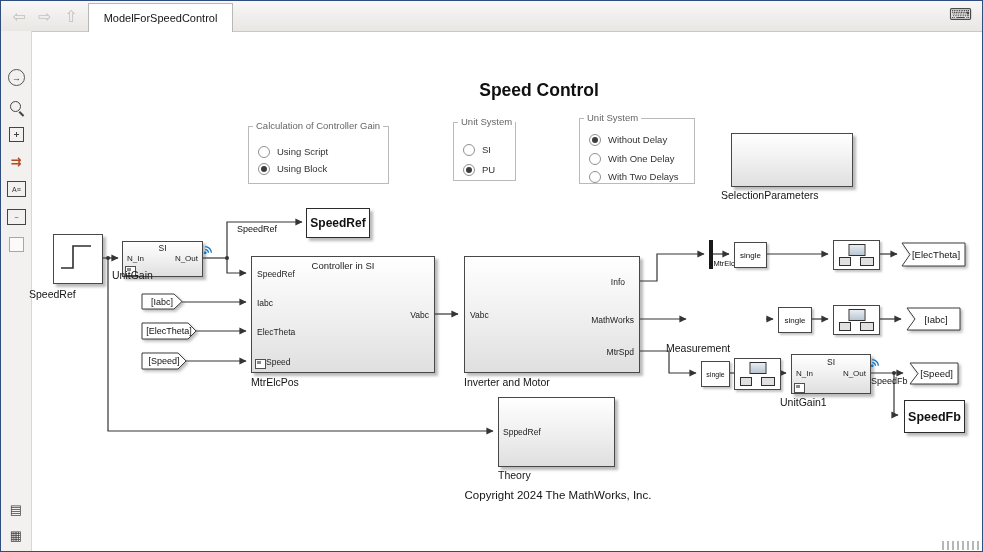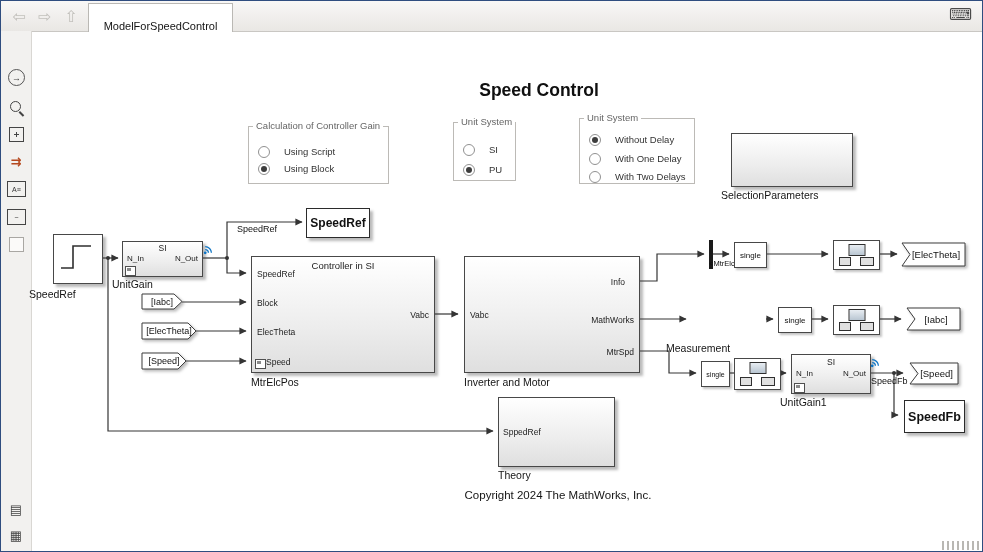--- a/index.html
+++ b/index.html
@@ -6,21 +6,21 @@
   body{width:983px;height:552px;position:relative;overflow:hidden;
        font-family:"Liberation Sans","DejaVu Sans",sans-serif;background:#e8e8e8}
   .window{position:absolute;inset:0;border:1px solid #2f4d7f;background:#fff}
 
   
   .topbar{position:absolute;left:0;top:0;right:0;height:30px;
           background:linear-gradient(#f8f7f6,#e9e7e4);border-bottom:1px solid #c9c7c3}
   .navbtn{position:absolute;top:3px;width:24px;height:24px;display:flex;align-items:center;
           justify-content:center;font-size:16px;color:#c2c0bc}
   .tab{position:absolute;left:87px;top:2px;width:143px;height:28px;background:#fff;
-       border:1px solid #bab8b4;border-bottom:none;display:flex;align-items:flex-end;
+       border:1px solid #bab8b4;border-bottom:none;display:flex;align-items:center;
        justify-content:center;font-size:11px;color:#141414}
   .kbdicon{position:absolute;right:10px;top:4px;font-size:16px;color:#4a4a4a}
 
   
   .sidebar{position:absolute;left:0;top:30px;width:30px;bottom:0;background:#f2f1ef;
            border-right:1px solid #d9d7d3}
   .sicon{position:absolute;left:5px;width:20px;height:20px;display:flex;align-items:center;
          justify-content:center;font-size:12px;color:#444}
   .circ{border:1px solid #555;border-radius:50%;width:15px;height:15px;left:7px;font-size:9px}
   .mag{left:7px}
@@ -33,21 +33,21 @@
        linear-gradient(#444,#444) center/1px 5px no-repeat}
   .sred{color:#b5491f;font-size:13px;font-weight:bold}
   .boxicon{border:1px solid #444;font-size:7px;width:17px;height:14px;left:6px;color:#333}
   .pal{left:8px;width:13px;height:13px;border:1px solid #a9a7a3;background:#fbfaf9}
 
   
   .dtitle{position:absolute;font-weight:bold;font-size:17.5px;color:#0f0f0f;text-align:center}
   .panel{position:absolute;border:1px solid #bcbab6}
   .plegend{position:absolute;top:-7px;left:4px;background:#fff;padding:0 3px;font-size:9.5px;
            color:#666;white-space:nowrap}
-  .opt{position:absolute;left:9px;display:flex;gap:14px;font-size:9.5px;
+  .opt{position:absolute;left:9px;display:flex;gap:7px;font-size:9.5px;
        color:#333;white-space:nowrap;height:11px}
   .radio{width:10px;height:10px;min-width:10px;border:1px solid #919191;border-radius:50%;
          background:#fff;position:relative}
   .radio.checked::after{content:"";position:absolute;inset:2px;border-radius:50%;background:#3d3d3d}
   .block{position:absolute;border:1px solid #484848;
          background:linear-gradient(180deg,#ffffff,#ededed 60%,#dfdfdf);
          box-shadow:2.5px 2.5px 2.5px rgba(60,60,60,.35)}
   .wfill{background:#fff}
   .btitle{position:absolute;left:0;right:0;top:3px;text-align:center;font-size:9.5px;color:#1c1c1c}
   .port{position:absolute;font-size:8.5px;color:#1c1c1c;white-space:nowrap;line-height:10px}
@@ -195,38 +195,38 @@
     </svg>
   </div>
   <div class="blabel" style="left:28px;top:287px;width:96px">SpeedRef</div>
 
   <div class="block" style="left:121px;top:240px;width:79px;height:34px">
     <span class="btitle" style="top:1px;font-size:8.5px">SI</span>
     <span class="port" style="left:4px;top:12px;font-size:8px">N_In</span>
     <span class="port" style="right:4px;top:12px;font-size:8px">N_Out</span>
     <span class="badge" style="left:2px;top:24px"></span>
   </div>
-  <div class="blabel" style="left:111px;top:277px;width:99px">UnitGain</div>
+  <div class="blabel" style="left:111px;top:268px;width:99px">UnitGain</div>
   <span class="wifi" style="left:202px;top:240px">
     <svg width="12" height="12">
       <circle cx="2.2" cy="9.8" r="1.4" fill="#0d74c4"></circle>
       <path d="M2.2,6.6 A3.2,3.2 0 0 1 5.4,9.8" stroke="#0d74c4" stroke-width="1.3" fill="none"></path>
       <path d="M2.2,3.6 A6.2,6.2 0 0 1 8.4,9.8" stroke="#0d74c4" stroke-width="1.3" fill="none"></path>
     </svg>
   </span>
 
   <div class="bigtag" style="left:305px;top:207px;width:62px;height:28px">
     <span>SpeedRef</span>
   </div>
   <span class="siglabel" style="left:236px;top:223px">SpeedRef</span>
 
   <div class="block" style="left:250px;top:255px;width:182px;height:115px">
     <span class="btitle">Controller in SI</span>
     <span class="port" style="left:5px;top:12px">SpeedRef</span>
-    <span class="port" style="left:5px;top:41px">Block</span>
+    <span class="port" style="left:5px;top:41px">Iabc</span>
     <span class="port" style="left:5px;top:70px">ElecTheta</span>
     <span class="port" style="left:14px;top:100px">Speed</span>
     <span class="port" style="right:5px;top:53px">Vabc</span>
     <span class="badge" style="left:3px;top:102px"></span>
   </div>
   <div class="blabel" style="left:250px;top:375px;width:182px">MtrElcPos</div>
 
   <div class="block" style="left:463px;top:255px;width:174px;height:115px">
     <span class="port" style="left:5px;top:53px">Vabc</span>
     <span class="port" style="right:14px;top:20px">Info</span>

